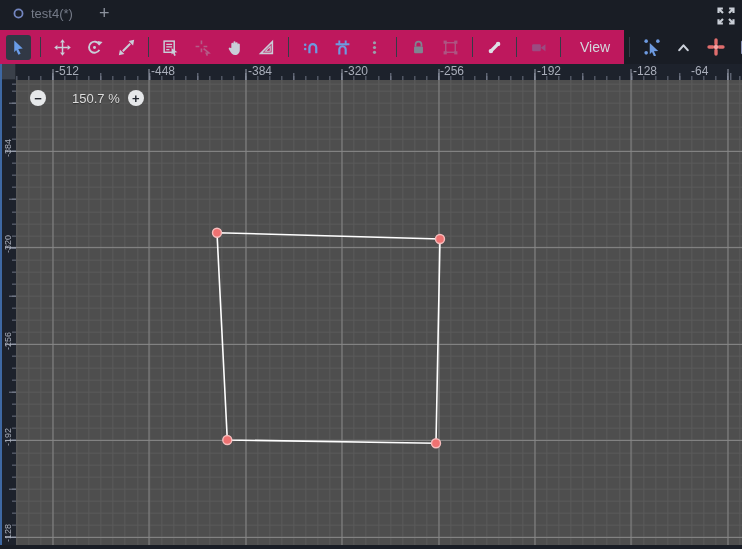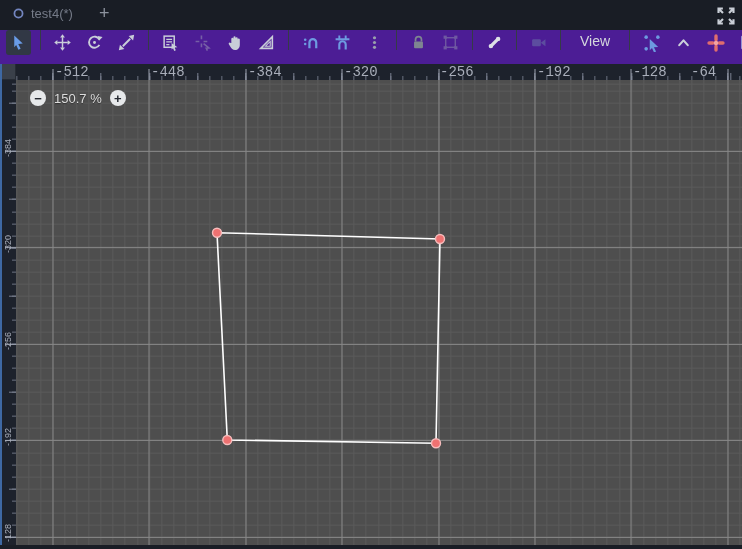--- a/index.html
+++ b/index.html
@@ -9,35 +9,35 @@
   
   .tabbar { position:absolute; left:0; top:0; width:742px; height:30px; background:#191d25; display:flex; align-items:flex-start; }
   .tab { height:27px; display:flex; align-items:center; gap:6px; padding:0 12px; font-size:13px; cursor:default; }
   .tab.inactive { color:#757b88; }
   .tab.active { background:#262b34; color:#e0e2e6; border-radius:4px 4px 0 0; }
   .tab .close { font-size:15px; color:#bfc4cd; margin-left:6px; line-height:1; }
   .tab-add { color:#8d939e; font-size:18px; margin-left:10px; height:27px; display:flex; align-items:center; padding:0 4px; }
   .expand-btn { position:absolute; right:6px; top:6px; width:20px; height:20px; }
 
   
-  .toolbar { position:absolute; left:0; top:30px; width:742px; height:34px; background:#4c1d95; display:flex; padding:0 6px; gap:7px; }
+  .toolbar { position:absolute; left:0; top:30px; width:624px; height:34px; background:#be185d; display:flex; align-items:center; padding:0 6px; gap:7px; }
   .tbtn { width:25px; height:25px; display:flex; align-items:center; justify-content:center; border-radius:3px; flex:0 0 auto; }
   .tbtn.active-tool { background:#313845; }
   .tsep { width:1px; height:20px; background:#353b47; margin:0 2px; flex:0 0 auto; }
   .view-btn { color:#d4d7dd; font-size:14px; padding:3px 10px; flex:0 0 auto; }
   .dim { opacity:.45; }
 
   
   .corner { position:absolute; left:0; top:64px; width:16px; height:16px; background:#3a404a; border-right:1px solid #262b34; border-bottom:1px solid #262b34; z-index:4; }
   .ruler-top { position:absolute; left:16px; top:64px; width:726px; height:16px; background:#1d222c; z-index:3; overflow:hidden; }
   .ruler-top .t-minor, .ruler-top .t-med, .ruler-top .t-major { position:absolute; left:0; right:0; bottom:0; }
   .ruler-top .t-minor { height:4px;  background:repeating-linear-gradient(to right,#6b7180 0 1px,transparent 1px 12.05px); background-position:0.35px 0; }
   .ruler-top .t-med   { height:7px;  background:repeating-linear-gradient(to right,#7a8090 0 1px,transparent 1px 48.2px); background-position:-11.7px 0; }
   .ruler-top .t-major { height:11px; background:repeating-linear-gradient(to right,#9aa0ae 0 1px,transparent 1px 96.4px); background-position:36.5px 0; }
-  .hlabel { position:absolute; top:0px; font-size:14px; color:#a9aeba; white-space:nowrap;font-family:Liberation Mono, monospace; }
+  .hlabel { position:absolute; top:0px; font-size:12px; color:#a9aeba; white-space:nowrap; }
   .ruler-left { position:absolute; left:0; top:80px; width:16px; height:465px; background:#1d222c; z-index:3; overflow:hidden; }
   .ruler-left .l-minor, .ruler-left .l-med, .ruler-left .l-major { position:absolute; top:0; bottom:0; right:0; }
   .ruler-left .l-minor { width:4px;  background:repeating-linear-gradient(to bottom,#6b7180 0 1px,transparent 1px 12.05px); background-position:0 10.65px; }
   .ruler-left .l-med   { width:7px;  background:repeating-linear-gradient(to bottom,#7a8090 0 1px,transparent 1px 48.2px); background-position:0 22.7px; }
   .ruler-left .l-major { width:11px; background:repeating-linear-gradient(to bottom,#9aa0ae 0 1px,transparent 1px 96.4px); background-position:0 70.9px; }
   .vlabel-box { position:absolute; left:0; width:16px; height:32px; display:flex; align-items:center; justify-content:center; }
   .vlabel-box span { writing-mode:vertical-rl; transform:rotate(180deg); font-size:9px; color:#a9aeba; white-space:nowrap; }
 
   
   .canvas { position:absolute; left:16px; top:80px; width:726px; height:465px; background-color:#4e4e4e;
@@ -45,21 +45,21 @@
       repeating-linear-gradient(to right,#878787 0 1px,transparent 1px 96.4px),
       repeating-linear-gradient(to bottom,#878787 0 1px,transparent 1px 96.4px),
       repeating-linear-gradient(to right,#5a5a5a 0 1px,transparent 1px 12.05px),
       repeating-linear-gradient(to bottom,#5a5a5a 0 1px,transparent 1px 12.05px);
     background-position:36.5px 0, 0 70.9px, 0.35px 0, 0 10.65px; }
   .poly-svg { position:absolute; left:0; top:0; }
 
   
   .zoomer { position:absolute; left:14px; top:10px; display:flex; align-items:center; gap:8px; }
   .zbtn { width:16px; height:16px; border-radius:50%; background:#e6e8ea; color:#23272f; font-size:13px; font-weight:bold; display:flex; align-items:center; justify-content:center; line-height:1; }
-  .zval { color:#dcdcdc; font-size:13px; text-shadow:0 1px 1px rgba(0,0,0,.45); }
+  .zval { color:#dcdcdc; font-size:13px; text-shadow:0 1px 1px rgba(0,0,0,.45);margin-left:18px; }
 
   .edge-blue { position:absolute; left:0; top:64px; width:2px; height:481px; background:#3e68a3; z-index:6; }
   .bottomstrip { position:absolute; left:0; top:545px; width:742px; height:4px; background:#191d25; z-index:5; }
 </style>
 </head>
 <body>
 
 <div class="app">
 
   <div class="tabbar">

